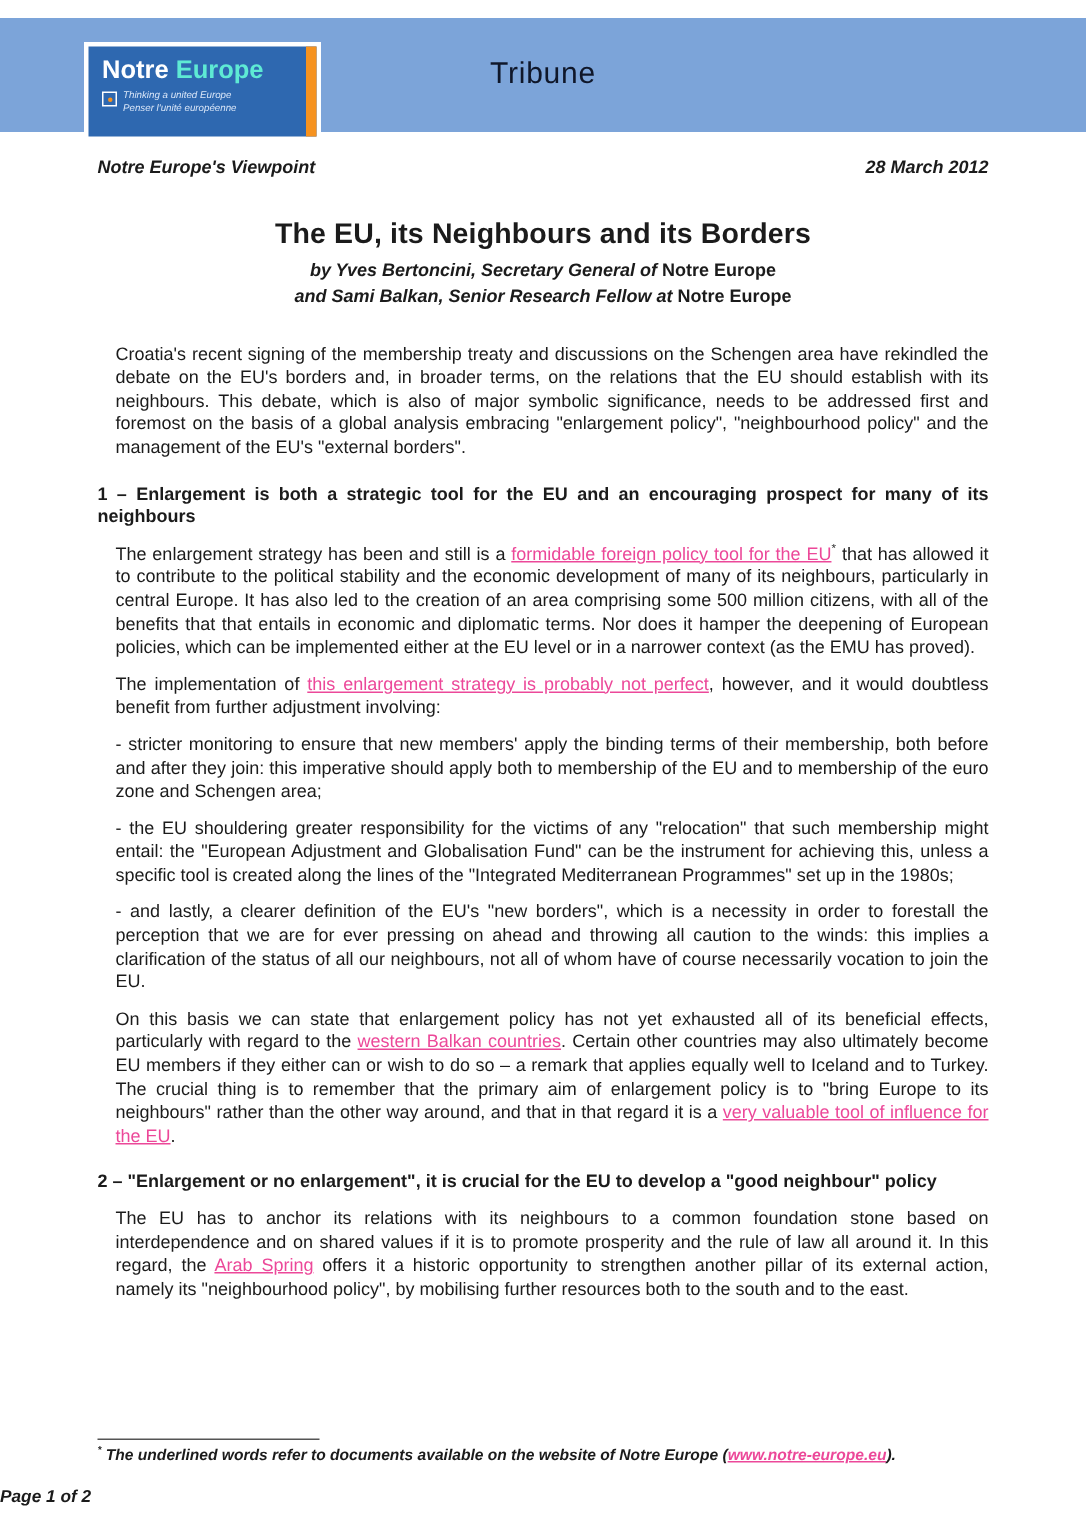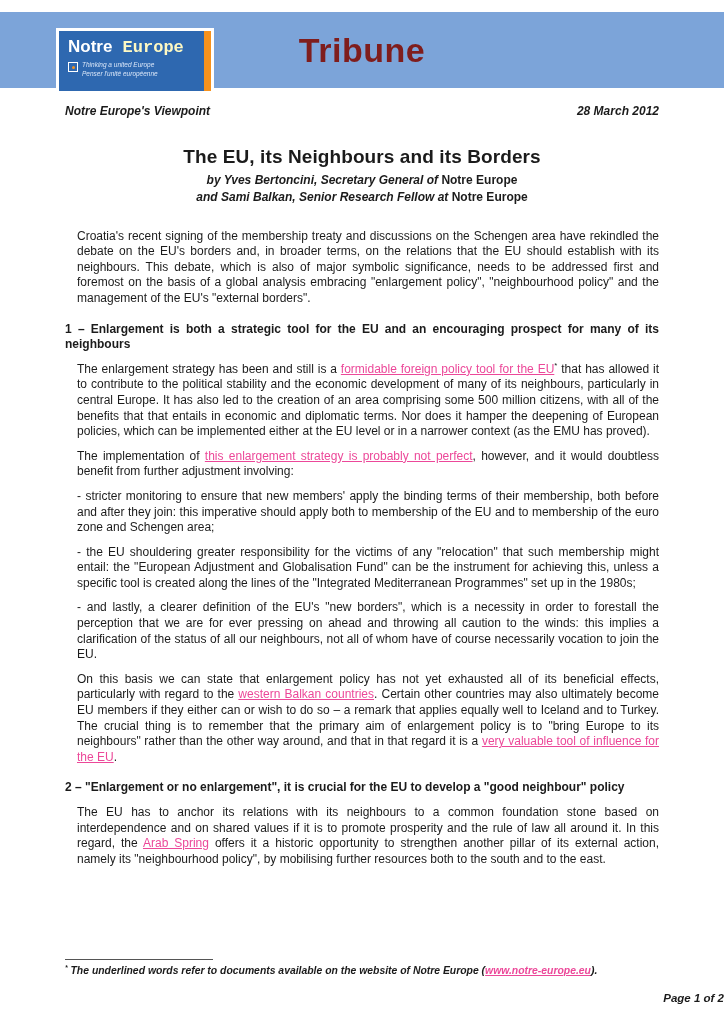--- a/index.html
+++ b/index.html
@@ -13,35 +13,35 @@
     overflow:hidden;
   }
   
   .band {
     position:absolute; top:12px; left:0; width:100%; height:76px;
     background:#7CA4D9;
   }
   .band-title {
     position:absolute; left:0; right:0; top:50%;
     transform:translateY(-50%);
-    text-align:center; color:#7f1d1d;
-    font-size:34px; font-weight:700; letter-spacing:0.5px;
+    text-align:center; color:#0f172a;
+    font-size:20px; font-weight:400; letter-spacing:0.5px;
   }
   .logo {
     position:absolute; left:56px; top:16px;
     width:158px; height:66px;
     background:#ffffff; padding:3px;
   }
   .logo-inner {
     position:relative; width:100%; height:100%;
     background:#2E68B0; padding:7px 16px 4px 9px;
   }
   .logo-title { font-size:17px; font-weight:700; line-height:1.05; white-space:nowrap; }
   .logo-notre { color:#ffffff; }
-  .logo-europe { color:#fef9c3;font-family:Liberation Mono, monospace; }
+  .logo-europe { color:#5eead4; }
   .logo-tagline-row { display:flex; align-items:flex-start; margin-top:4px; }
   .eu-icon {
     width:10px; height:10px; border:1px solid #ffffff;
     background:#2E68B0; margin-right:4px; margin-top:1px;
     position:relative; flex:none;
   }
   .eu-icon::after {
     content:""; position:absolute; left:3px; top:3px;
     width:3px; height:3px; background:#F6921E; border-radius:50%;
   }
@@ -71,21 +71,21 @@
   sup { font-size:0.65em; vertical-align:super; line-height:0; }
   .doc-link { color:#ec4899; text-decoration:underline; cursor:pointer; }
   
   .footnote {
     position:absolute; left:65px; right:65px; bottom:46px;
   }
   .footnote-rule { width:148px; border-top:1px solid #555; margin-bottom:4px; }
   .footnote-text { font-size:10.4px; font-style:italic; font-weight:700; line-height:1.3; }
   .page-footer {
     position:absolute; left:0; right:0; bottom:20px;
-    text-align:right; font-size:11.5px; font-weight:700; font-style:italic;
+    text-align:left; font-size:11.5px; font-weight:700; font-style:italic;
   }
 </style>
 </head>
 <body>
 
 <div class="page">
 
   <div class="band">
     <div class="band-title">Tribune</div>
     <div class="logo">

